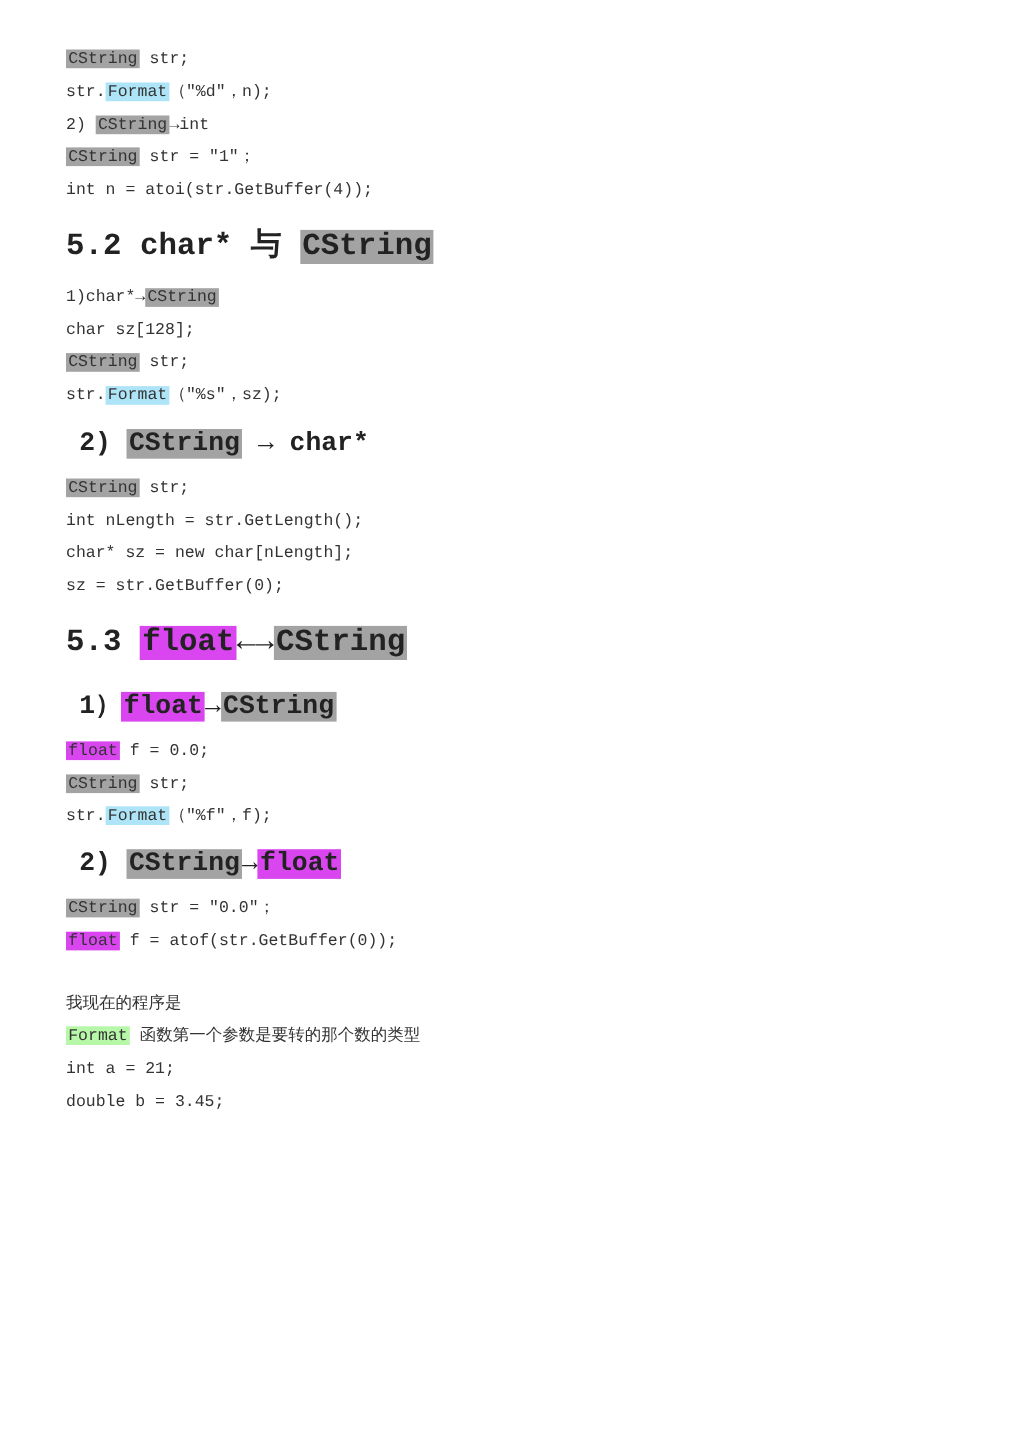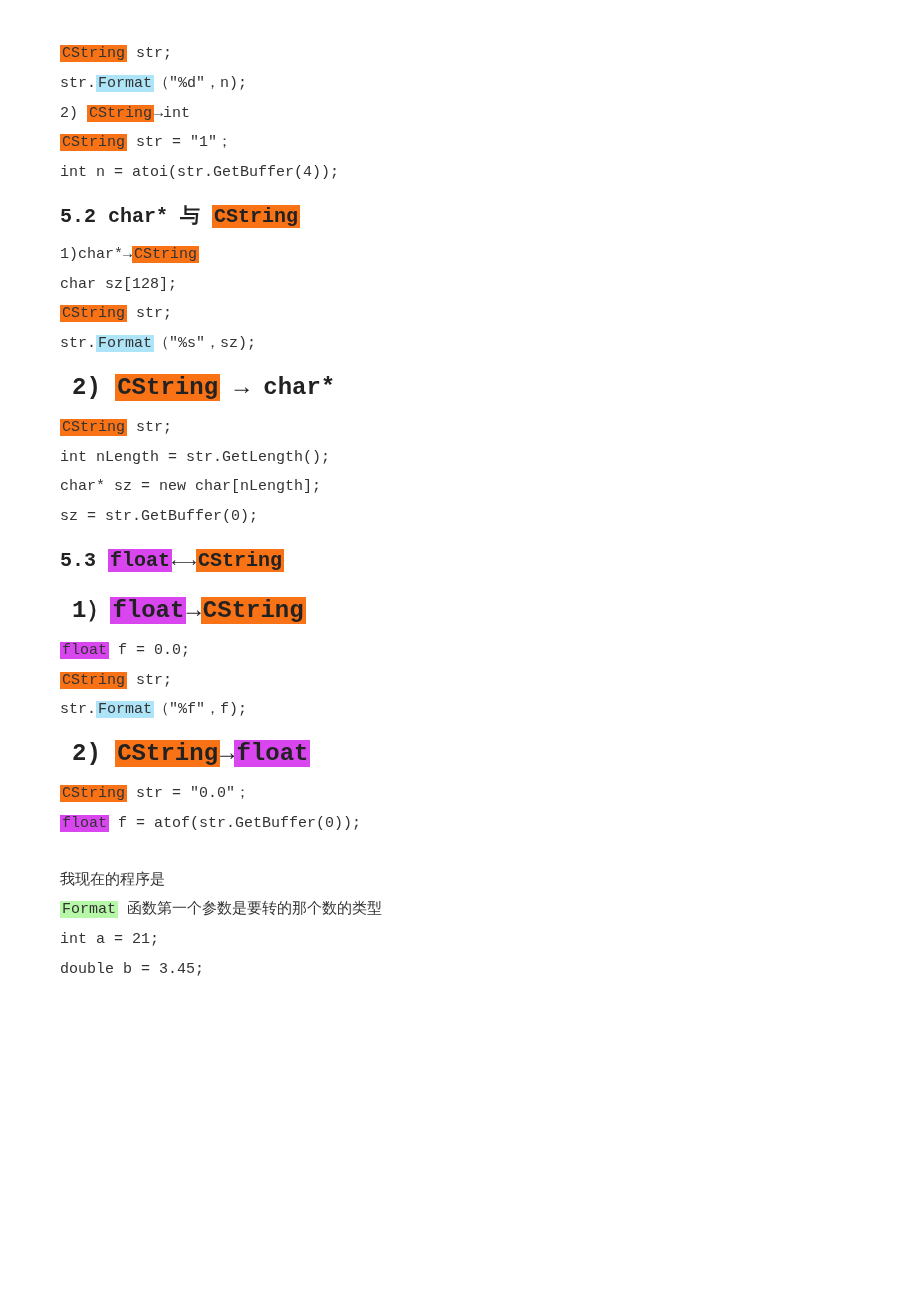--- a/index.html
+++ b/index.html
@@ -5,37 +5,37 @@
     * { margin: 0; padding: 0; box-sizing: border-box; }
     body {
       background: #fff;
       font-family: 'Courier New', Courier, monospace;
       font-size: 15px;
       color: #222;
       padding: 40px 60px;
       line-height: 1.8;
     }
     .highlight-yellow {
-      background-color: #f97316;
+      background-color: #a3a3a3;
       padding: 0 2px;
     }
     .highlight-blue {
       background-color: #aee4f7;
       padding: 0 2px;
     }
     .highlight-red {
       background-color: #d946ef;
       padding: 0 2px;
     }
     .highlight-green {
       background-color: #b6f7a8;
       padding: 0 2px;
     }
     .section-heading {
-      font-size: 20px;
+      font-size: 28px;
       font-weight: bold;
       margin: 10px 0 4px 0;
       line-height: 2;
     }
     .sub-heading {
       font-size: 24px;
       font-weight: bold;
       margin: 6px 0 2px 12px;
       line-height: 2;
     }

